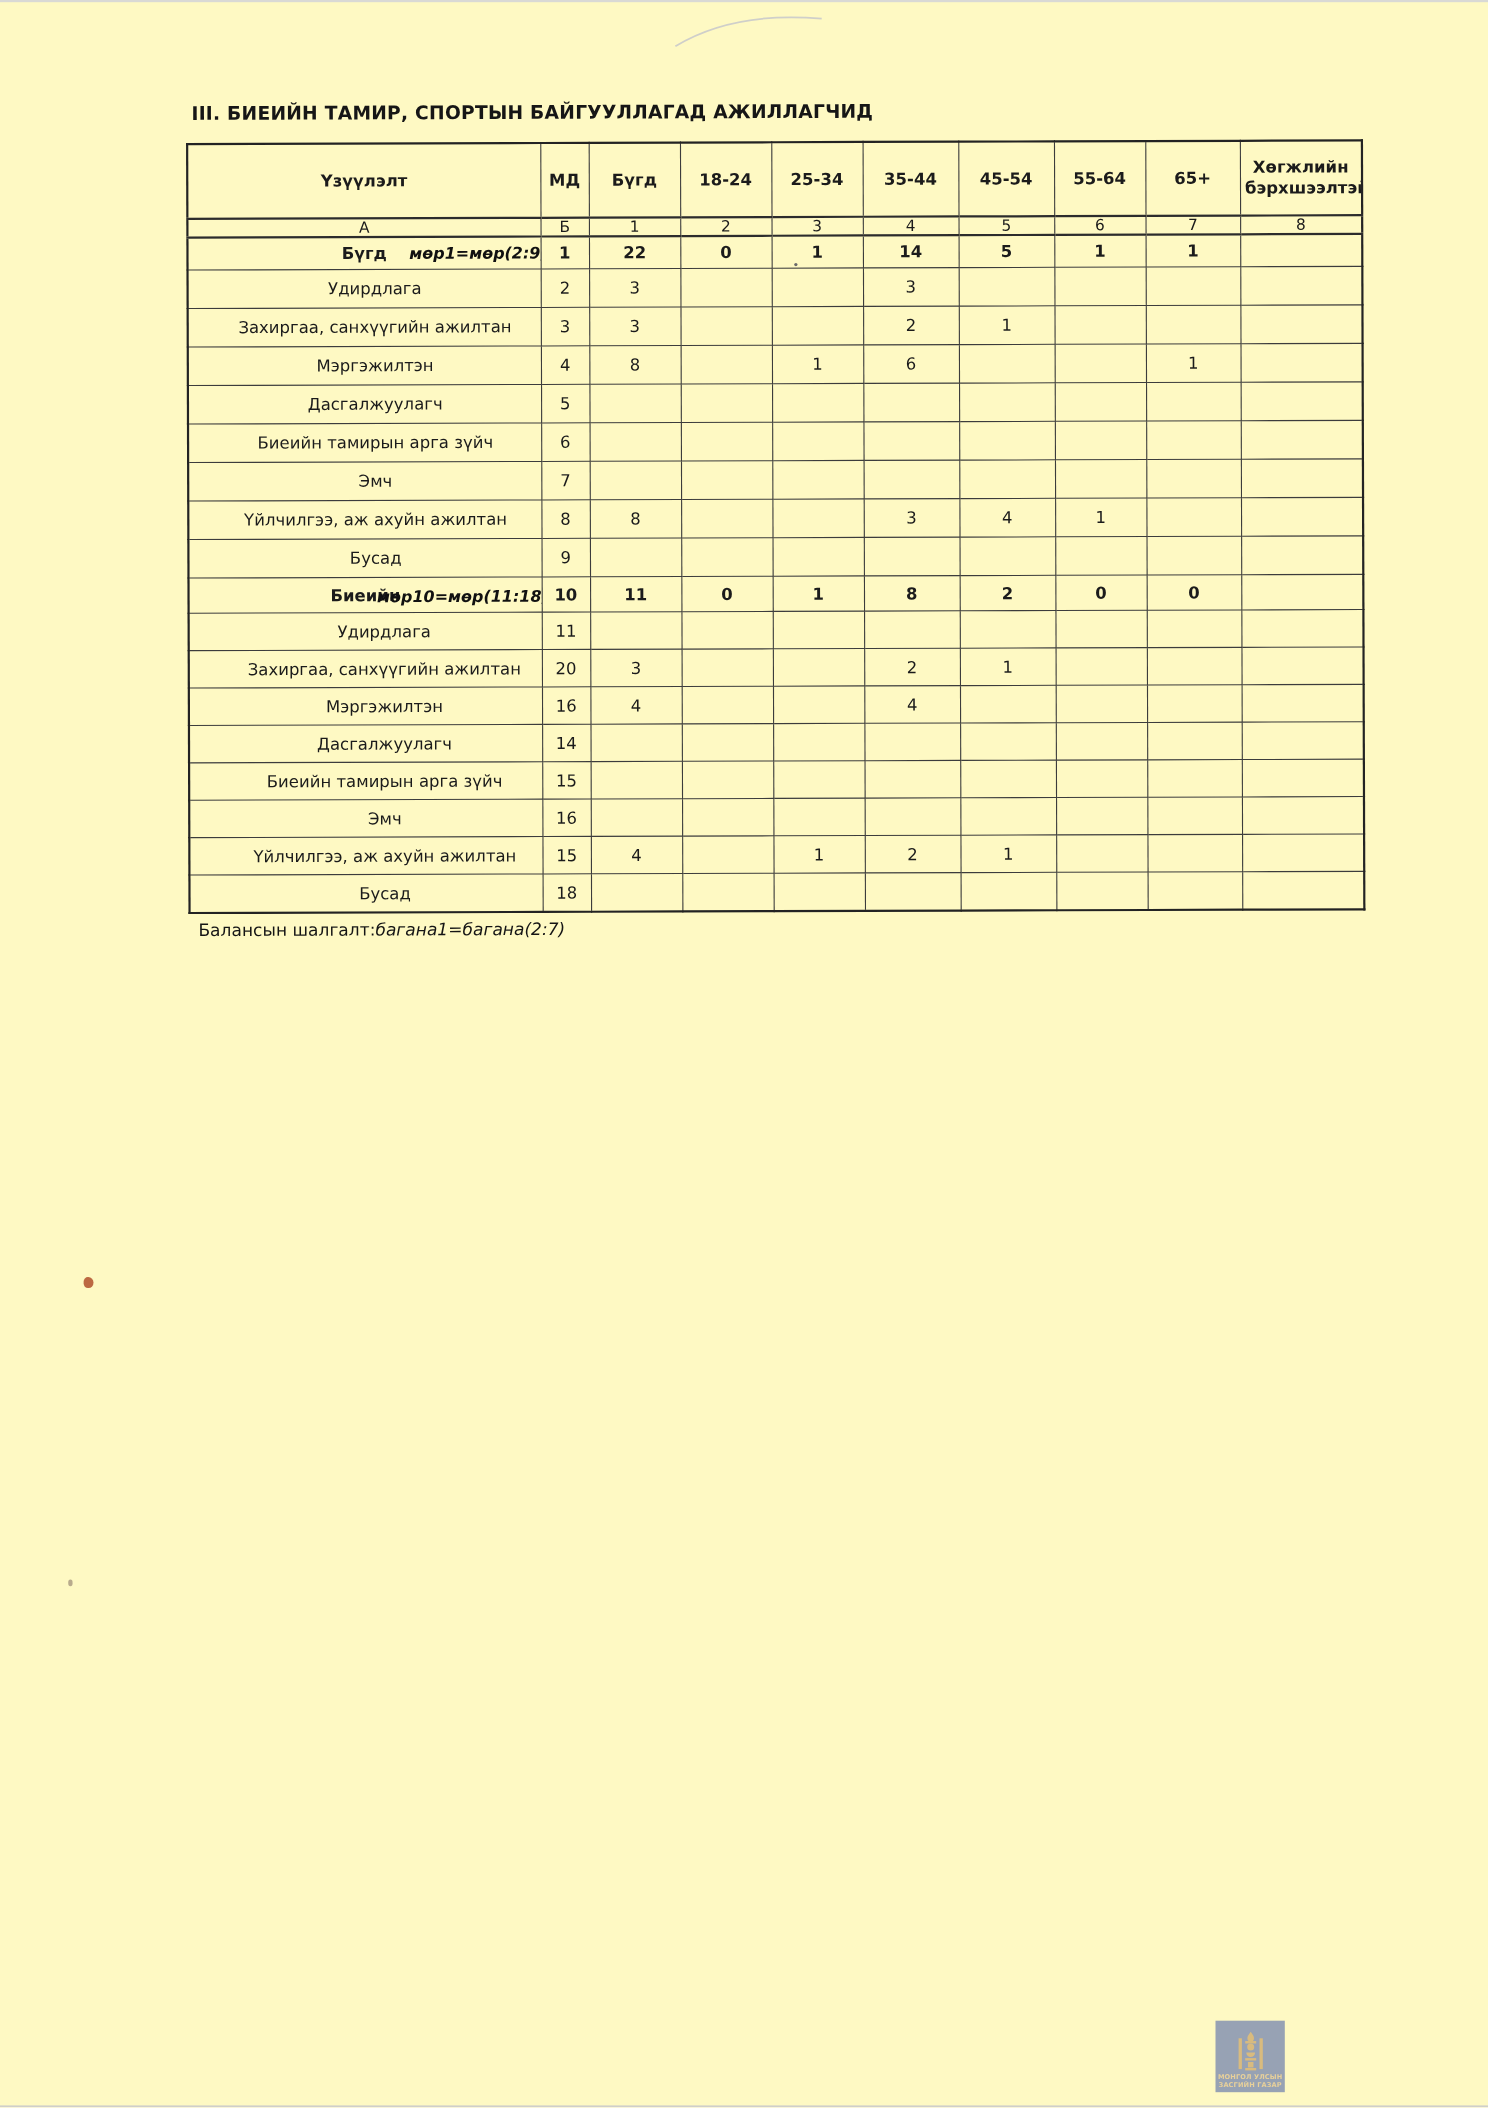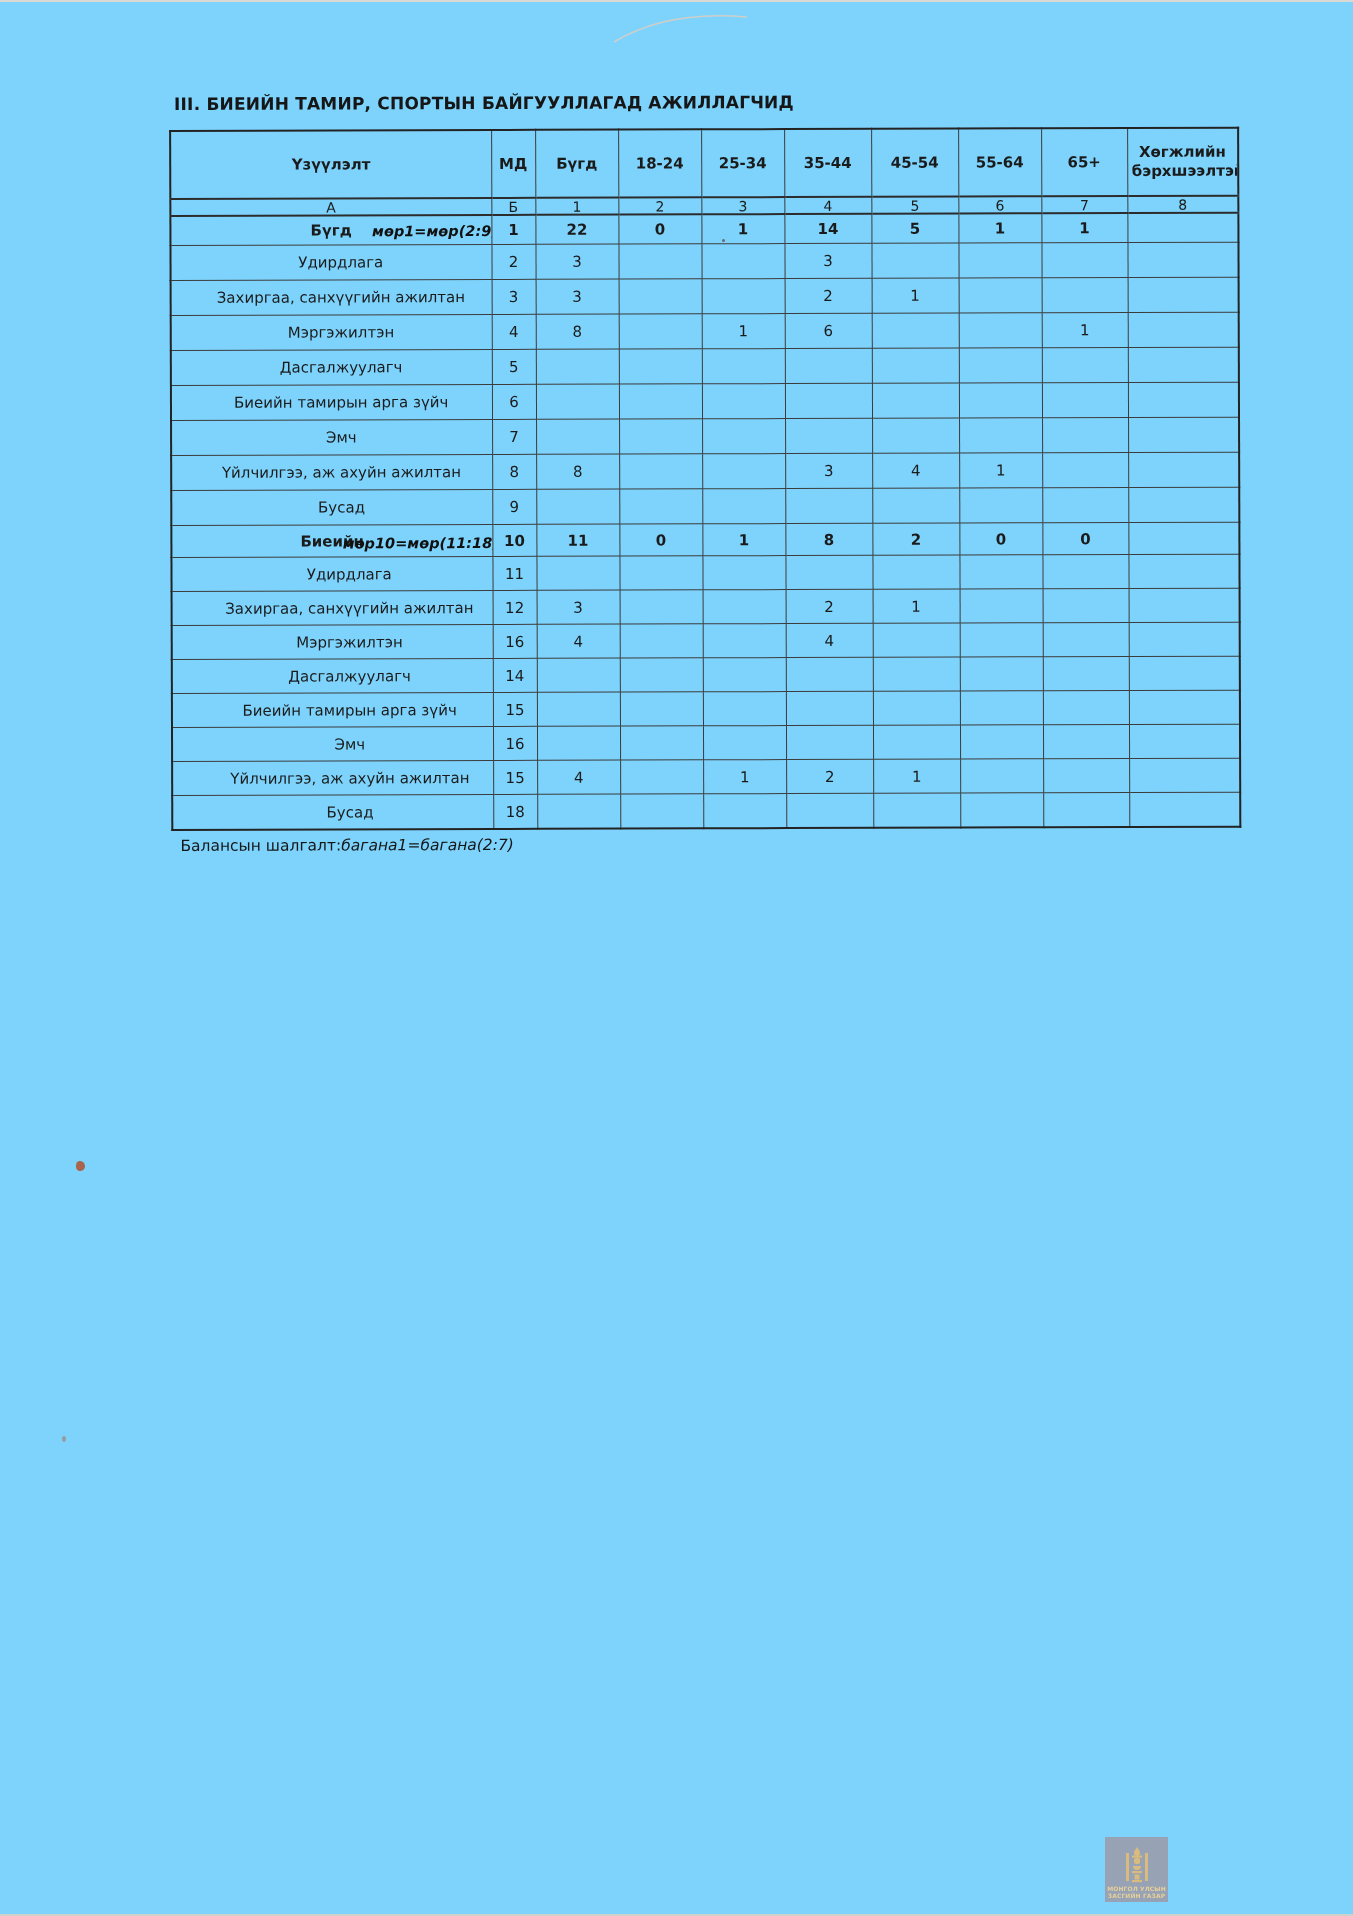--- a/index.html
+++ b/index.html
@@ -3,21 +3,21 @@
 <meta charset="utf-8">
 <style>
   html,body{margin:0;padding:0;}
   body{
     width:1353px;height:1916px;
     background:#ffffff;
     font-family:"DejaVu Sans","Liberation Sans",sans-serif;
   }
   .sheet{
     position:relative;width:1353px;height:1916px;overflow:hidden;
-    background:#7dd3fc;
+    background:#fef9c3;
   }
   .edge-top{position:absolute;top:0;left:0;width:100%;height:2px;background:#d9d9d5;}
   .edge-bottom{position:absolute;bottom:0;left:0;width:100%;height:2px;background:#cfcfcb;}
 
   .content{
     position:absolute;left:169px;top:94px;width:1070px;
     transform:rotate(-0.18deg);transform-origin:0 0;
   }
   .page-title{
     margin:0 0 16px 5px;
@@ -263,21 +263,21 @@
             <td class="c-val"></td>
             <td class="c-val"></td>
             <td class="c-val"></td>
             <td class="c-val"></td>
             <td class="c-val"></td>
             <td class="c-val"></td>
             <td class="c-val"></td>
           </tr>
           <tr class="g-b">
             <td class="c-label ind2"><span class="lbl">Захиргаа, санхүүгийн ажилтан</span></td>
-            <td class="c-md">12</td>
+            <td class="c-md">20</td>
             <td class="c-val">3</td>
             <td class="c-val"></td>
             <td class="c-val"></td>
             <td class="c-val">2</td>
             <td class="c-val">1</td>
             <td class="c-val"></td>
             <td class="c-val"></td>
             <td class="c-val"></td>
           </tr>
           <tr class="g-b">

